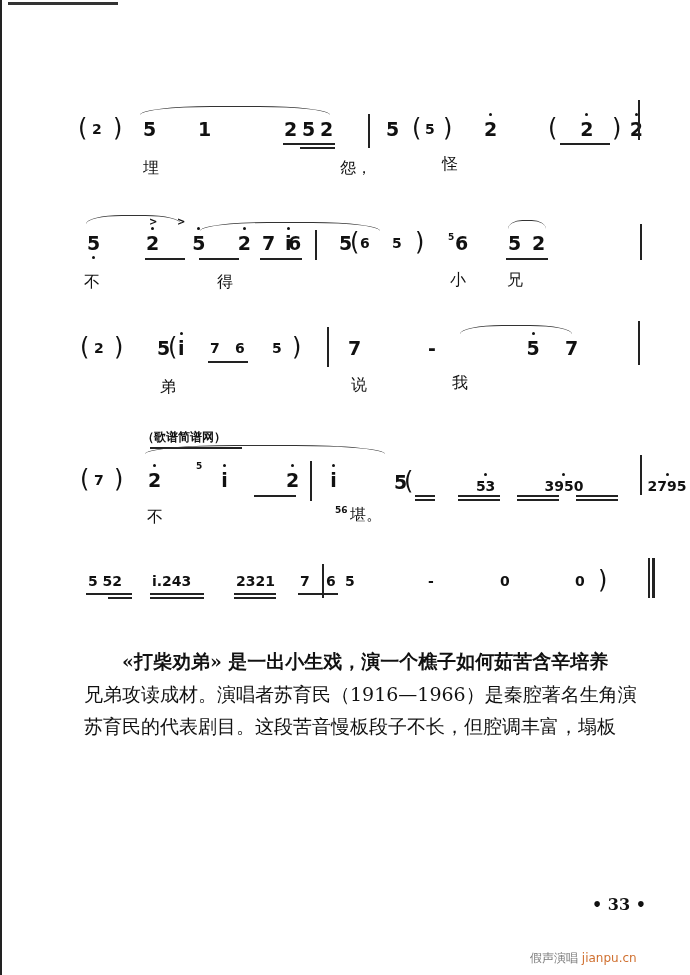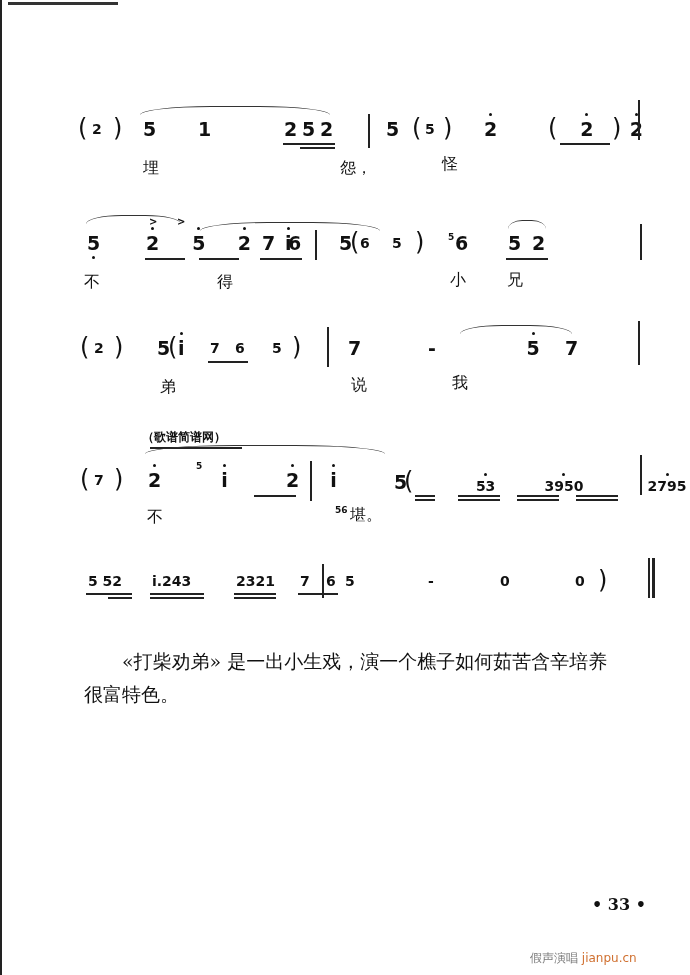--- a/index.html
+++ b/index.html
@@ -171,22 +171,23 @@
   <span class="n sm" style="left:345px;top:14px;">5</span>
   <span class="n sm" style="left:428px;top:14px;">-</span>
   <span class="n sm" style="left:500px;top:14px;">0</span>
   <span class="n sm" style="left:575px;top:14px;">0</span>
   <span class="paren" style="left:598px;top:8px;">)</span>
   <div class="bar" style="left:648px;top:-2px;height:40px;width:1.5px;"></div>
   <div class="bar" style="left:652px;top:-2px;height:40px;width:3px;"></div>
 </div>
 
 <div class="para">
-  <p style="text-indent:38px;margin-left:-38px;padding-left:38px;">«打柴劝弟» 是一出小生戏，演一个樵子如何茹苦含辛培养</p>
-  <p>很富特色。</p>
+  <p style="text-indent:38px;margin-left:-38px;padding-left:38px;font-weight:bold;">«打柴劝弟» 是一出小生戏，演一个樵子如何茹苦含辛培养</p>
+  <p>兄弟攻读成材。演唱者苏育民（1916—1966）是秦腔著名生角演</p>
+  <p>苏育民的代表剧目。这段苦音慢板段子不长，但腔调丰富，塌板</p>
 </div>
 
 <div class="pgnum">• 33 •</div>
 
 <div class="wm">
   <span>假声演唱</span>
   <span class="wm-url">jianpu.cn</span>
 </div>
 
 </body></html>

